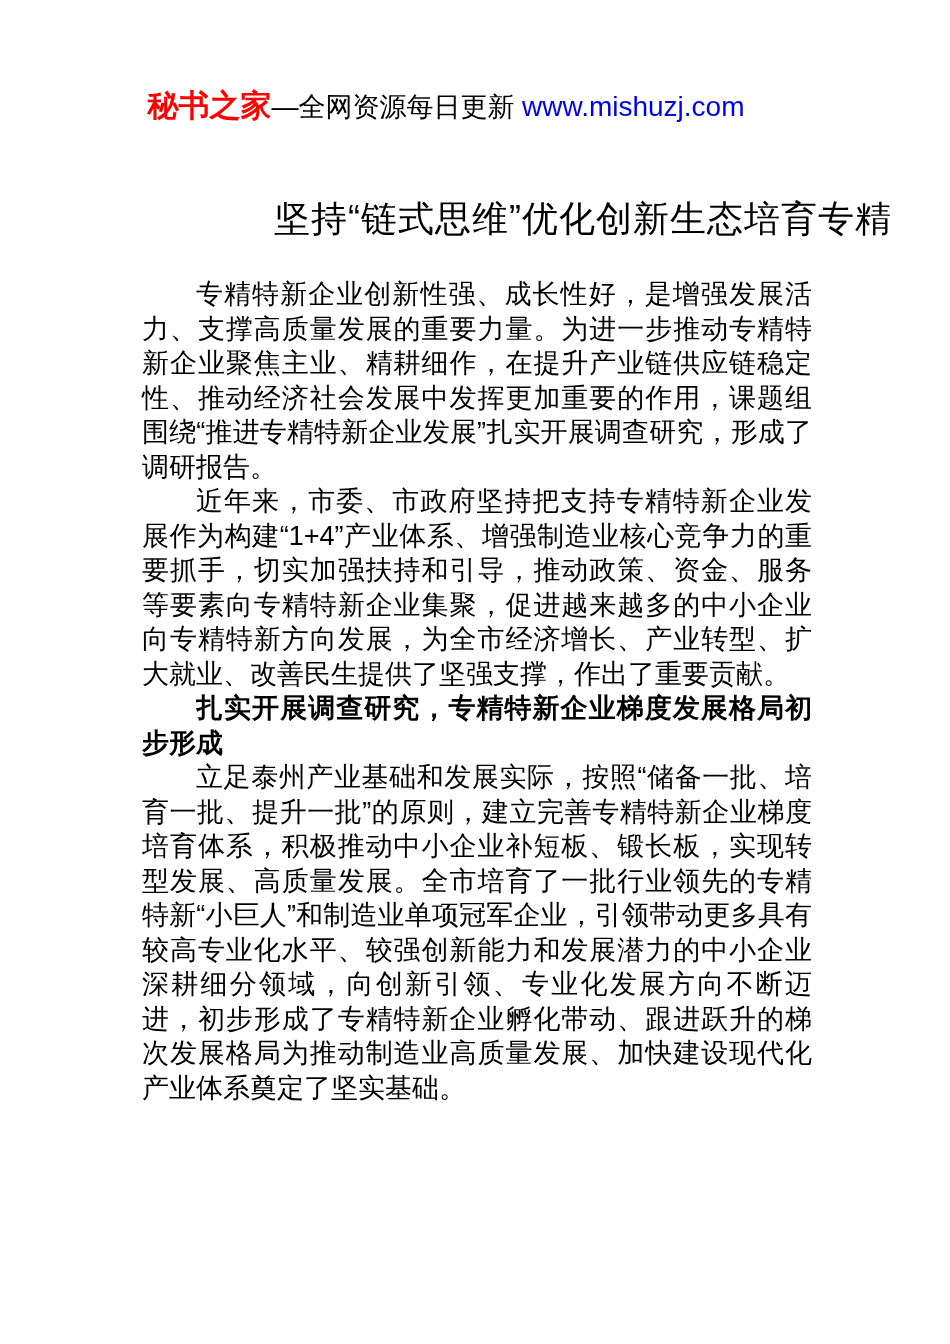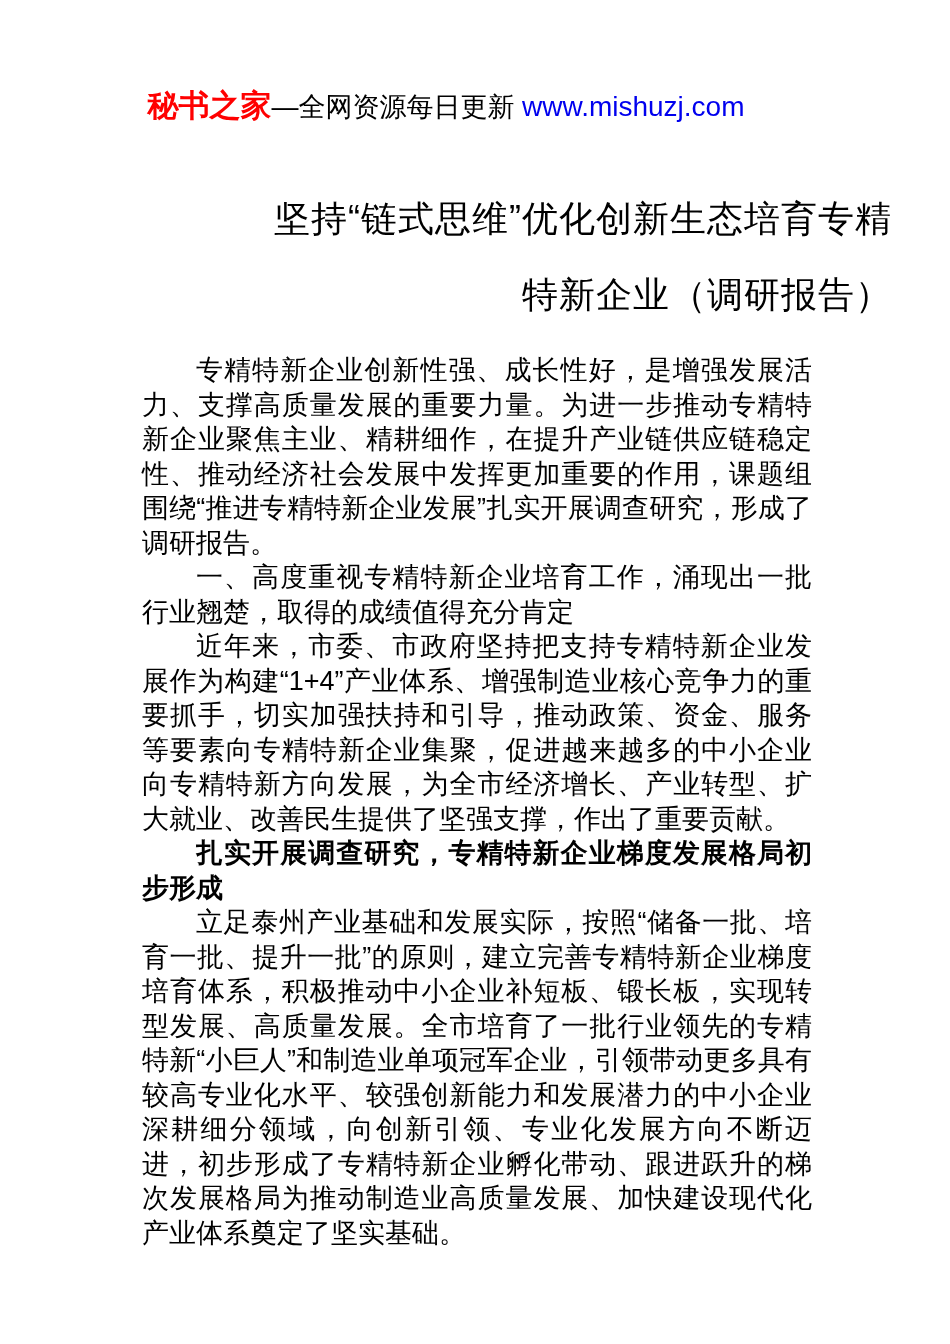--- a/index.html
+++ b/index.html
@@ -73,24 +73,22 @@
 <body>
 
 <div class="page">
 
   <div class="site-header">
     <span class="site-name" style="color: rgb(255, 0, 0);">秘书之家</span><span class="header-mid">—全网资源每日更新 </span><span class="site-url" style="color: rgb(0, 0, 238);">www.mishuzj.com</span>
   </div>
 
   <div class="doc-title">
     <div>坚持“链式思维”优化创新生态培育专精</div>
-    <div>特新企业（调研报告）</div>
   </div>
 
   <div class="doc-body">
     <p class="para">专精特新企业创新性强、成长性好，是增强发展活力、支撑高质量发展的重要力量。为进一步推动专精特新企业聚焦主业、精耕细作，在提升产业链供应链稳定性、推动经济社会发展中发挥更加重要的作用，课题组围绕“推进专精特新企业发展”扎实开展调查研究，形成了调研报告。</p>
-    <p class="para-heading">一、高度重视专精特新企业培育工作，涌现出一批行业翘楚，取得的成绩值得充分肯定</p>
     <p class="para">近年来，市委、市政府坚持把支持专精特新企业发展作为构建“1+4”产业体系、增强制造业核心竞争力的重要抓手，切实加强扶持和引导，推动政策、资金、服务等要素向专精特新企业集聚，促进越来越多的中小企业向专精特新方向发展，为全市经济增长、产业转型、扩大就业、改善民生提供了坚强支撑，作出了重要贡献。</p>
     <p class="para-bold">扎实开展调查研究，专精特新企业梯度发展格局初步形成</p>
     <p class="para">立足泰州产业基础和发展实际，按照“储备一批、培育一批、提升一批”的原则，建立完善专精特新企业梯度培育体系，积极推动中小企业补短板、锻长板，实现转型发展、高质量发展。全市培育了一批行业领先的专精特新“小巨人”和制造业单项冠军企业，引领带动更多具有较高专业化水平、较强创新能力和发展潜力的中小企业深耕细分领域，向创新引领、专业化发展方向不断迈进，初步形成了专精特新企业孵化带动、跟进跃升的梯次发展格局为推动制造业高质量发展、加快建设现代化产业体系奠定了坚实基础。</p>
   </div>
 
 </div>
 
 </body></html>

